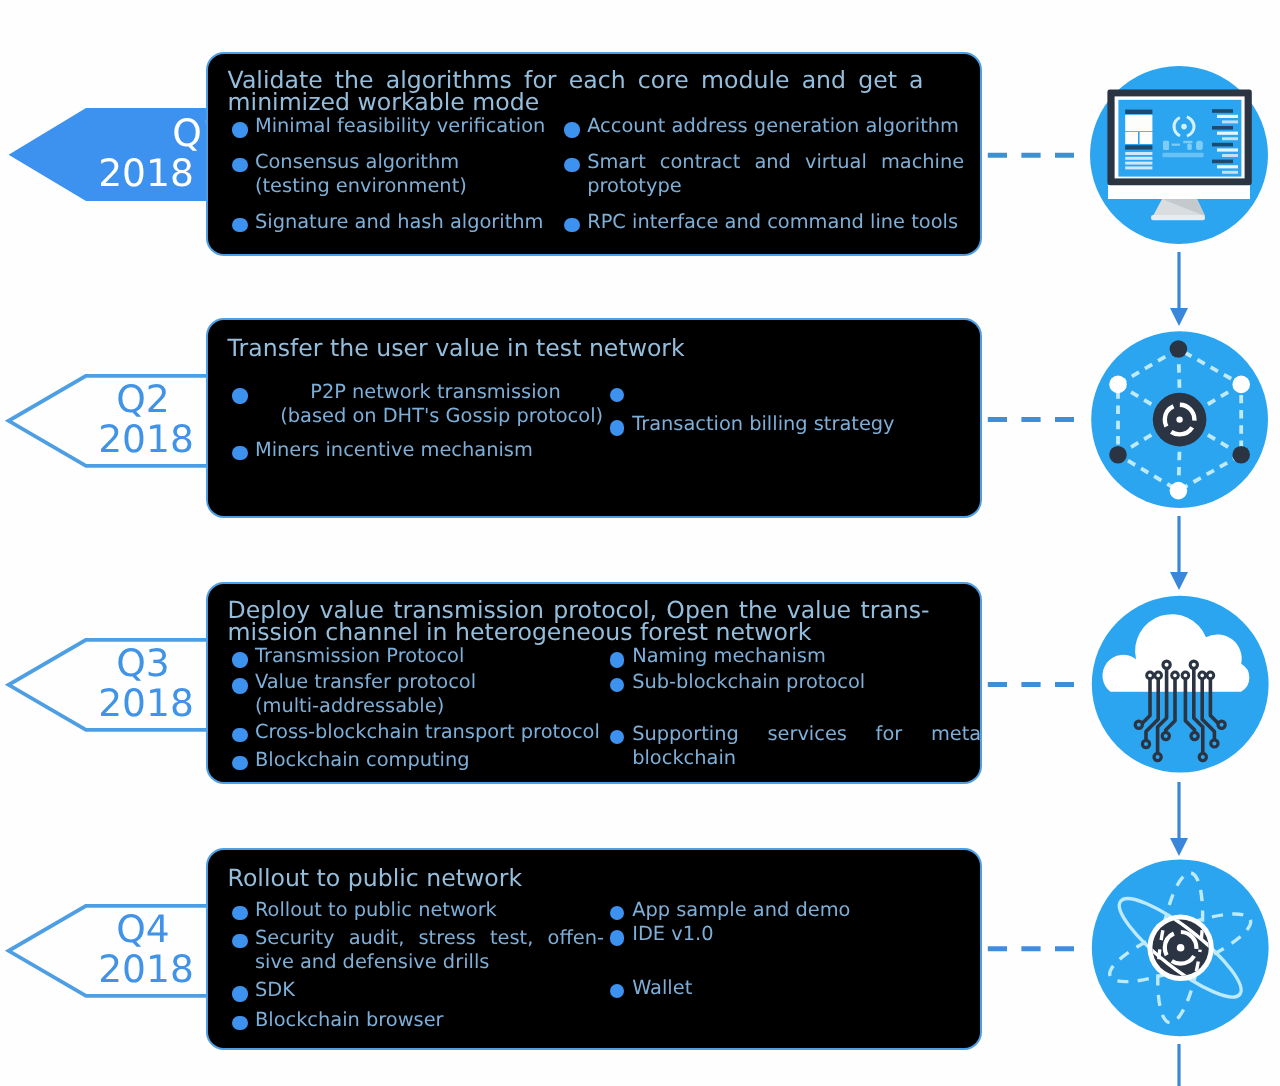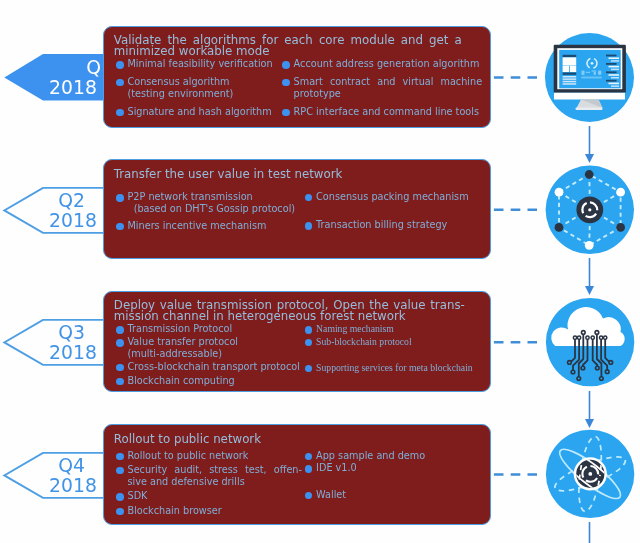--- a/index.html
+++ b/index.html
@@ -13,32 +13,32 @@
   .tab .qlabel{position:absolute;left:0;top:0;width:104px;height:100%;}
   .tab .q{position:absolute;left:0;width:143px;text-align:center;
       font-size:18.8px;line-height:18.8px;}
   .tab .yr{position:absolute;left:0;width:146px;text-align:center;
       font-size:18.8px;line-height:18.8px;}
   .tab.filled .q,.tab.filled .yr{color:#ffffff;}
   .tab.outline .q,.tab.outline .yr{color:#4093e6;}
 
   
   .box{position:absolute;left:102.8px;width:388.4px;box-sizing:border-box;
-       border:1.8px solid #4e9ee4;border-radius:9px;background:#7f1d1d;}
+       border:1.8px solid #4e9ee4;border-radius:9px;background:#000000;}
   .title{position:absolute;color:#95bedd;font-size:11.8px;line-height:11.0px;
          letter-spacing:0px;}
   .title.j{text-align:justify;text-justify:inter-word;}
 
   .col{position:absolute;}
   .bi{position:relative;color:#7eafd8;font-size:9.7px;line-height:12.2px;
       padding-left:11.5px;letter-spacing:0px;}
   .bi .dot{position:absolute;left:0;top:3.1px;width:7.6px;height:7.6px;border-radius:50%;
       background:#3d91ef;}
   .bi.j{text-align:justify;text-justify:inter-word;}
-  .bi.pre{white-space:pre-wrap;}
+  .bi.pre{white-space:pre-wrap;text-align:center;}
 </style>
 </head>
 <body>
 
 <div id="stage">
 
   <div class="tab filled" style="top:53.5px;height:46.5px;">
     <svg width="104" height="47" viewBox="0 0 104 47">
       <path d="M43 0 H104 V46.5 H43 L4.3 23.4 Z" fill="#3d91ef"></path>
     </svg>
@@ -70,21 +70,21 @@
       <div class="yr" style="top:24.9px;">2018</div>
     </div>
   </div>
   <div class="box" style="top:159px;height:100px;">
     <div class="title" style="left:10px;top:9px;width:360px;"><span>Transfer the user value in test network</span></div>
     <div class="col" style="left:12.2px;top:31.2px;width:192px;">
       <div class="bi pre" style="margin-bottom:4.2px;"><span class="dot"></span><span>P2P network transmission<br>  (based on DHT's Gossip protocol)</span></div>
       <div class="bi"><span class="dot"></span><span>Miners incentive mechanism</span></div>
     </div>
     <div class="col" style="left:200.8px;top:30.8px;width:186px;">
-      <div class="bi" style="margin-bottom:16.4px;"><span class="dot"></span><span>Consensus packing mechanism</span></div>
+      <div class="bi" style="margin-bottom:16.4px;"><span class="dot"></span></div>
       <div class="bi"><span class="dot"></span><span>Transaction billing strategy</span></div>
     </div>
   </div>
 
   <div class="tab outline" style="top:319.2px;height:46px;">
     <svg width="104" height="47" viewBox="0 0 104 47">
       <path d="M104 0.9 H43 L4.3 23.4 L43 45.9 H104" fill="none" stroke="#4e9ee4" stroke-width="1.9" stroke-linejoin="miter"></path>
     </svg>
     <div class="qlabel">
       <div class="q" style="top:5.0px;">Q3</div>
@@ -92,21 +92,21 @@
     </div>
   </div>
   <div class="box" style="top:291px;height:101px;padding-left:12px;">
     <div class="title j" style="left:10px;top:8px;width:351px;"><span>Deploy value transmission protocol, Open the value trans-mission channel in heterogeneous forest network</span></div>
     <div class="col" style="left:12.2px;top:31.4px;width:186px;">
       <div class="bi" style="margin-bottom:0.70px;"><span class="dot"></span><span>Transmission Protocol</span></div>
       <div class="bi" style="margin-bottom:0.00px;"><span class="dot"></span><span>Value transfer protocol<br>(multi-addressable)</span></div>
       <div class="bi" style="margin-bottom:1.90px;"><span class="dot"></span><span>Cross-blockchain transport protocol</span></div>
       <div class="bi"><span class="dot"></span><span>Blockchain computing</span></div>
     </div>
-    <div class="col mb0" style="left:200.8px;top:31.4px;width:186px;font-family:Liberation Serif, serif;">
+    <div class="col mb0" style="left:200.8px;top:31.4px;width:186px;">
       <div class="bi"><span class="dot"></span><span>Naming mechanism</span></div>
       <div class="bi" style="margin-bottom:13.8px;"><span class="dot"></span><span>Sub-blockchain protocol</span></div>
       <div class="bi j"><span class="dot"></span><span>Supporting services for meta blockchain</span></div>
     </div>
   </div>
 
   <div class="tab outline" style="top:452.0px;height:46px;padding-left:38px;">
     <svg width="104" height="47" viewBox="0 0 104 47">
       <path d="M104 0.9 H43 L4.3 23.4 L43 45.9 H104" fill="none" stroke="#4e9ee4" stroke-width="1.9" stroke-linejoin="miter"></path>
     </svg>

